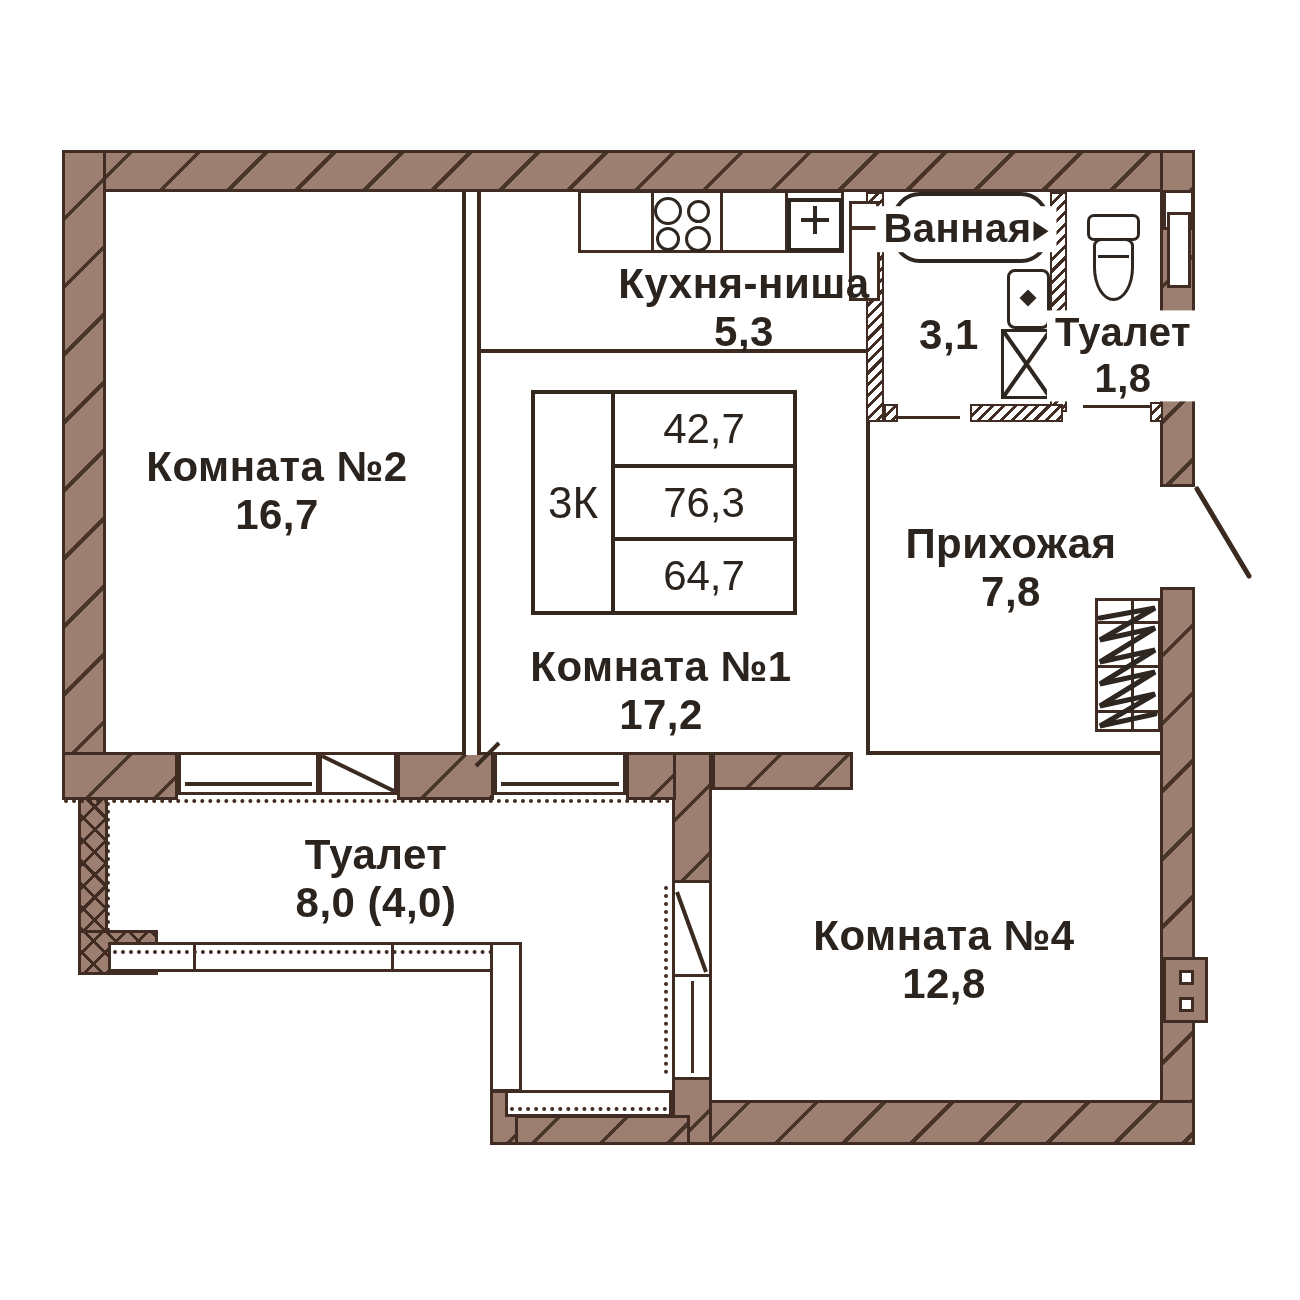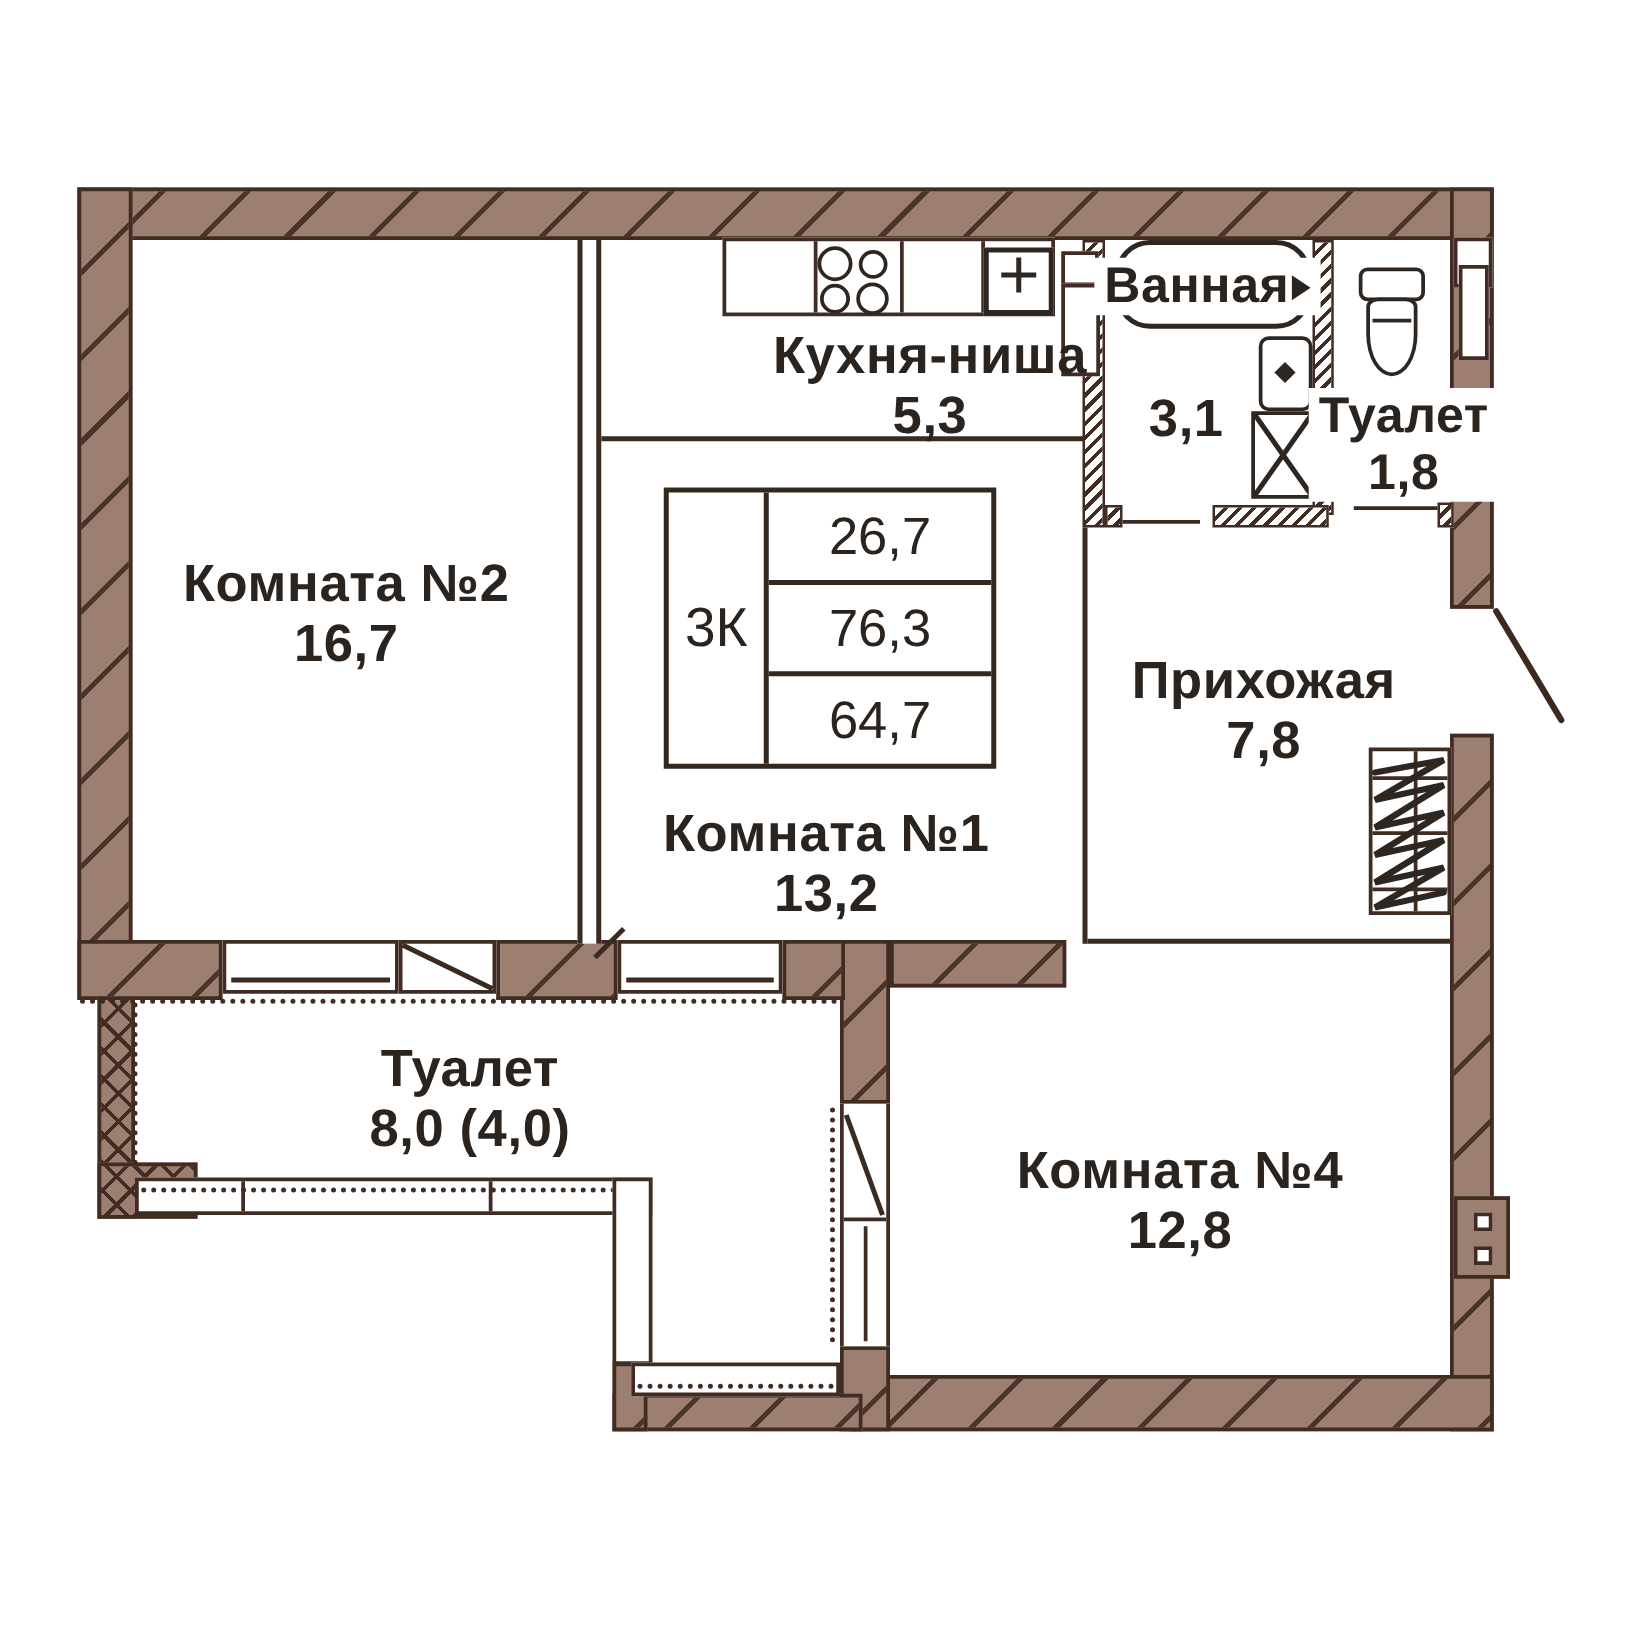--- a/index.html
+++ b/index.html
@@ -157,21 +157,21 @@
   <div class="lbl" style="left:277px;top:491px;">
     <div>Комната №2</div>
     <div>16,7</div>
   </div>
   <div class="lbl" style="left:700px;top:308px;margin-left:44px;">
     <div>Кухня-ниша</div>
     <div>5,3</div>
   </div>
   <div class="lbl" style="left:661px;top:691px;">
     <div>Комната №1</div>
-    <div>13,2</div>
+    <div>17,2</div>
   </div>
   <div class="lbl onwall" style="left:966px;top:229px;font-size:40px;">
     <span>Ванная</span><span class="tri"></span>
   </div>
   <div class="lbl" style="left:949px;top:335px;">
     <div>3,1</div>
   </div>
   <div class="lbl onwall" style="left:1123px;top:356px;font-size:40px;">
     <div>Туалет</div>
     <div>1,8</div>
@@ -185,19 +185,19 @@
     <div>12,8</div>
   </div>
   <div class="lbl" style="left:376px;top:879px;">
     <div>Туалет</div>
     <div>8,0 (4,0)</div>
   </div>
 
   <div class="tbl">
     <div class="c1">3К</div>
     <div class="c2">
-      <div class="row">26,7</div>
+      <div class="row">42,7</div>
       <div class="row">76,3</div>
       <div class="row">64,7</div>
     </div>
   </div>
 
 </div>
 
 </body></html>

